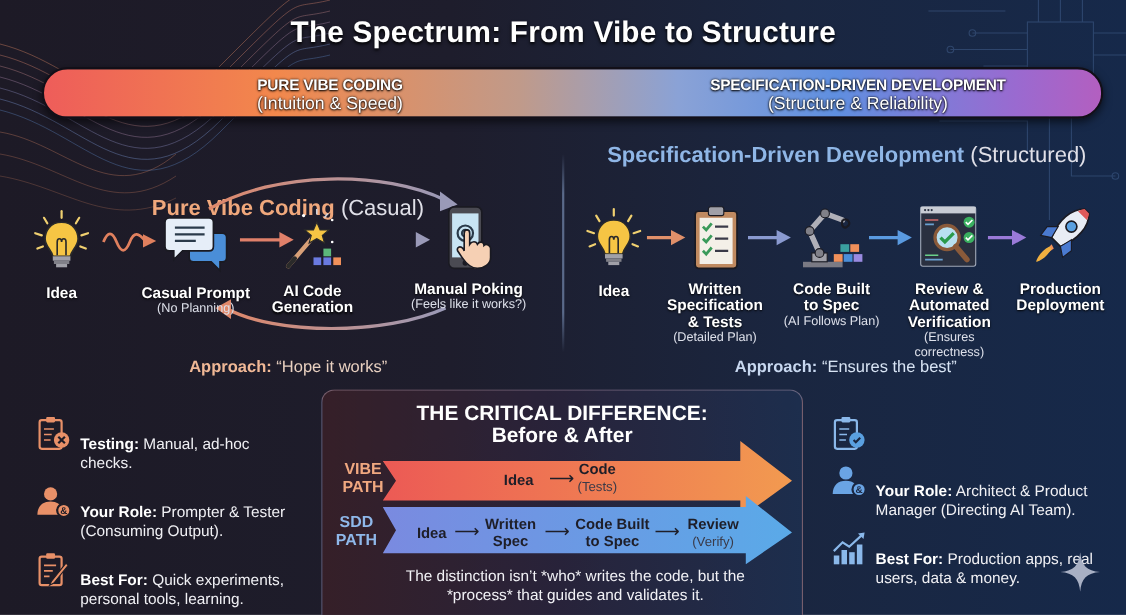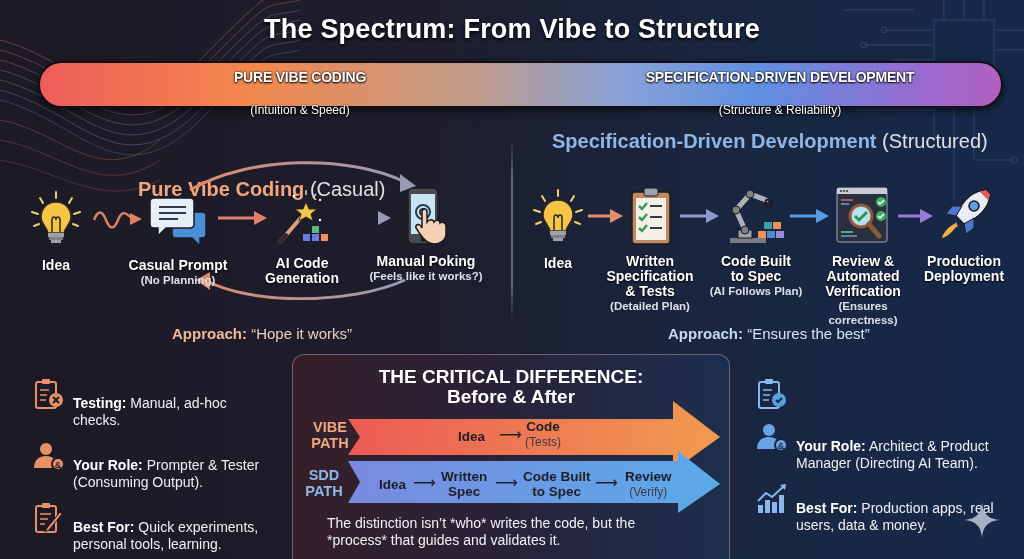--- a/index.html
+++ b/index.html
@@ -21,38 +21,38 @@
 
   .spectrum-bar {
     position: absolute; left: 38px; top: 61px; width: 965px; height: 47px;
     border-radius: 24px;
     background: linear-gradient(90deg, #ee5d5a 0%, #f2884c 22%, #c09a8a 45%, #8aa2d6 60%, #5f8fe0 75%, #9a6ad0 92%, #b35fc0 100%);
     border: 2px solid #120f18;
     box-shadow: 0 3px 8px rgba(0,0,0,0.6);
   }
   .spec-label { position: absolute; top: 6px; text-align: center; text-shadow: 0 1px 2px #000, 0 0 2px #000; }
   .spec-label .main { font-size: 14px; font-weight: 700; letter-spacing: -0.2px; }
-  .spec-label .sub { font-size: 12px; margin-top: 18px; }
+  .spec-label .sub { font-size: 16px; margin-top: 1px; }
   .spec-left { left: 180px; width: 160px; }
   .spec-right { left: 560px; width: 360px; }
 
   .section-title { position: absolute; top: 130px; font-size: 20px; font-weight: 700; }
   .section-title .light { font-weight: 400; color: #e0e0e8; }
   .vibe-title { left: 138px; color: #f0a87c; margin-top: 48px; }
   .sdd-title { left: 552px; color: #8fb6e6; }
 
   .divider {
     position: absolute; left: 511px; top: 140px; width: 2px; height: 180px;
     background: linear-gradient(180deg, transparent, #5a6a8a 20%, #5a6a8a 80%, transparent);
   }
 
   .step { position: absolute; text-align: center; }
   .step .icon { width: 60px; height: 60px; margin: 0 auto; }
   .step .lbl { font-size: 14px; font-weight: 700; line-height: 15px; margin-top: 4px; text-shadow: 0 1px 2px #000; }
-  .step .sub { font-size: 11.5px; color: #dde0ea; line-height: 14px; font-weight: bold; }
+  .step .sub { font-size: 11.5px; color: #dde0ea; line-height: 14px; }
 
   .arrow { position: absolute; }
 
   .approach { position: absolute; top: 325px; font-size: 15px; }
   .approach b { font-weight: 700; }
   .approach .q { color: #e8d0c0; }
   .vibe-approach { left: 172px; }
   .vibe-approach b { color: #f0b896; }
   .sdd-approach { left: 668px; }
   .sdd-approach b { color: #c8d8f0; }
@@ -76,21 +76,21 @@
   .crit-title { position: absolute; left: 0; right: 0; top: 12px; text-align: center; font-size: 19px; font-weight: 700; line-height: 20px; }
 
   .path-label { position: absolute; font-size: 14.5px; font-weight: 700; line-height: 16px; text-align: center; width: 50px; }
   .vibe-lbl { left: 12px; top: 64px; color: #f0a880; text-align: center; }
   .sdd-lbl { left: 6px; top: 112px; color: #8fb8ea; }
 
   .path-text { position: absolute; font-size: 13.5px; font-weight: 700; text-align: center; line-height: 15px; color: #1e1e28; }
   .path-text .s { font-weight: 400; font-size: 12px; color: #3a3a48; }
   .arrow-txt { position: absolute; font-size: 16px; color: #1e1e28; }
 
-  .crit-foot { position: absolute; left: 16px; right: 0; top: 160px; font-size: 14px; line-height: 17px; color: #f2f2f6; padding-left: 18px; }
+  .crit-foot { position: absolute; left: 6px; right: 0; top: 160px; text-align: center; font-size: 14px; line-height: 17px; color: #f2f2f6; padding-left: 18px; }
 
   .sparkle { position: absolute; left: 964px; top: 502px; width: 36px; height: 36px; }
 </style>
 </head>
 <body>
 
 <svg class="bg-waves" viewBox="0 0 300 220">
   <g fill="none" stroke-width="0.8">
     <path d="M0 40 C80 60 120 140 200 60 S260 0 300 -10" stroke="#d08060" opacity="0.5"></path>
     <path d="M0 50 C80 70 120 150 200 70 S260 10 300 0" stroke="#c87c66" opacity="0.5"></path>
@@ -193,21 +193,21 @@
   </svg>
   <div class="lbl">Casual Prompt</div>
   <div class="sub">(No Planning)</div>
 </div>
 
 <svg class="arrow" style="left:218px;top:210px;width:50px;height:16px" viewBox="0 0 50 16">
   <line x1="0" y1="8" x2="38" y2="8" stroke="#e0806a" stroke-width="3"></line>
     <polygon points="36,1 49,8 36,15" fill="#e0806a"></polygon>
 </svg>
 
-<div class="step" style="left:262px;top:188px;width:80px">
+<div class="step" style="left:244px;top:188px;width:80px">
   <svg class="icon" viewBox="0 0 60 60">
     <line x1="8" y1="54" x2="32" y2="26" stroke="#d8a078" stroke-width="4" stroke-linecap="round"></line>
     <line x1="8" y1="54" x2="14" y2="47" stroke="#2a2a2a" stroke-width="4" stroke-linecap="round"></line>
     <polygon points="34,14 37,21 45,21 39,26 41,33 34,29 27,33 29,26 23,21 31,21" fill="#f6c544" stroke="#2a2a2a" stroke-width="1"></polygon>
     <g fill="#ffffff">
         <circle cx="22" cy="8" r="1.5"></circle>
         <circle cx="48" cy="12" r="1.2"></circle>
         <circle cx="48" cy="32" r="1.2"></circle>
       </g>
     <g stroke="#d0d0d8" stroke-width="1.5">

